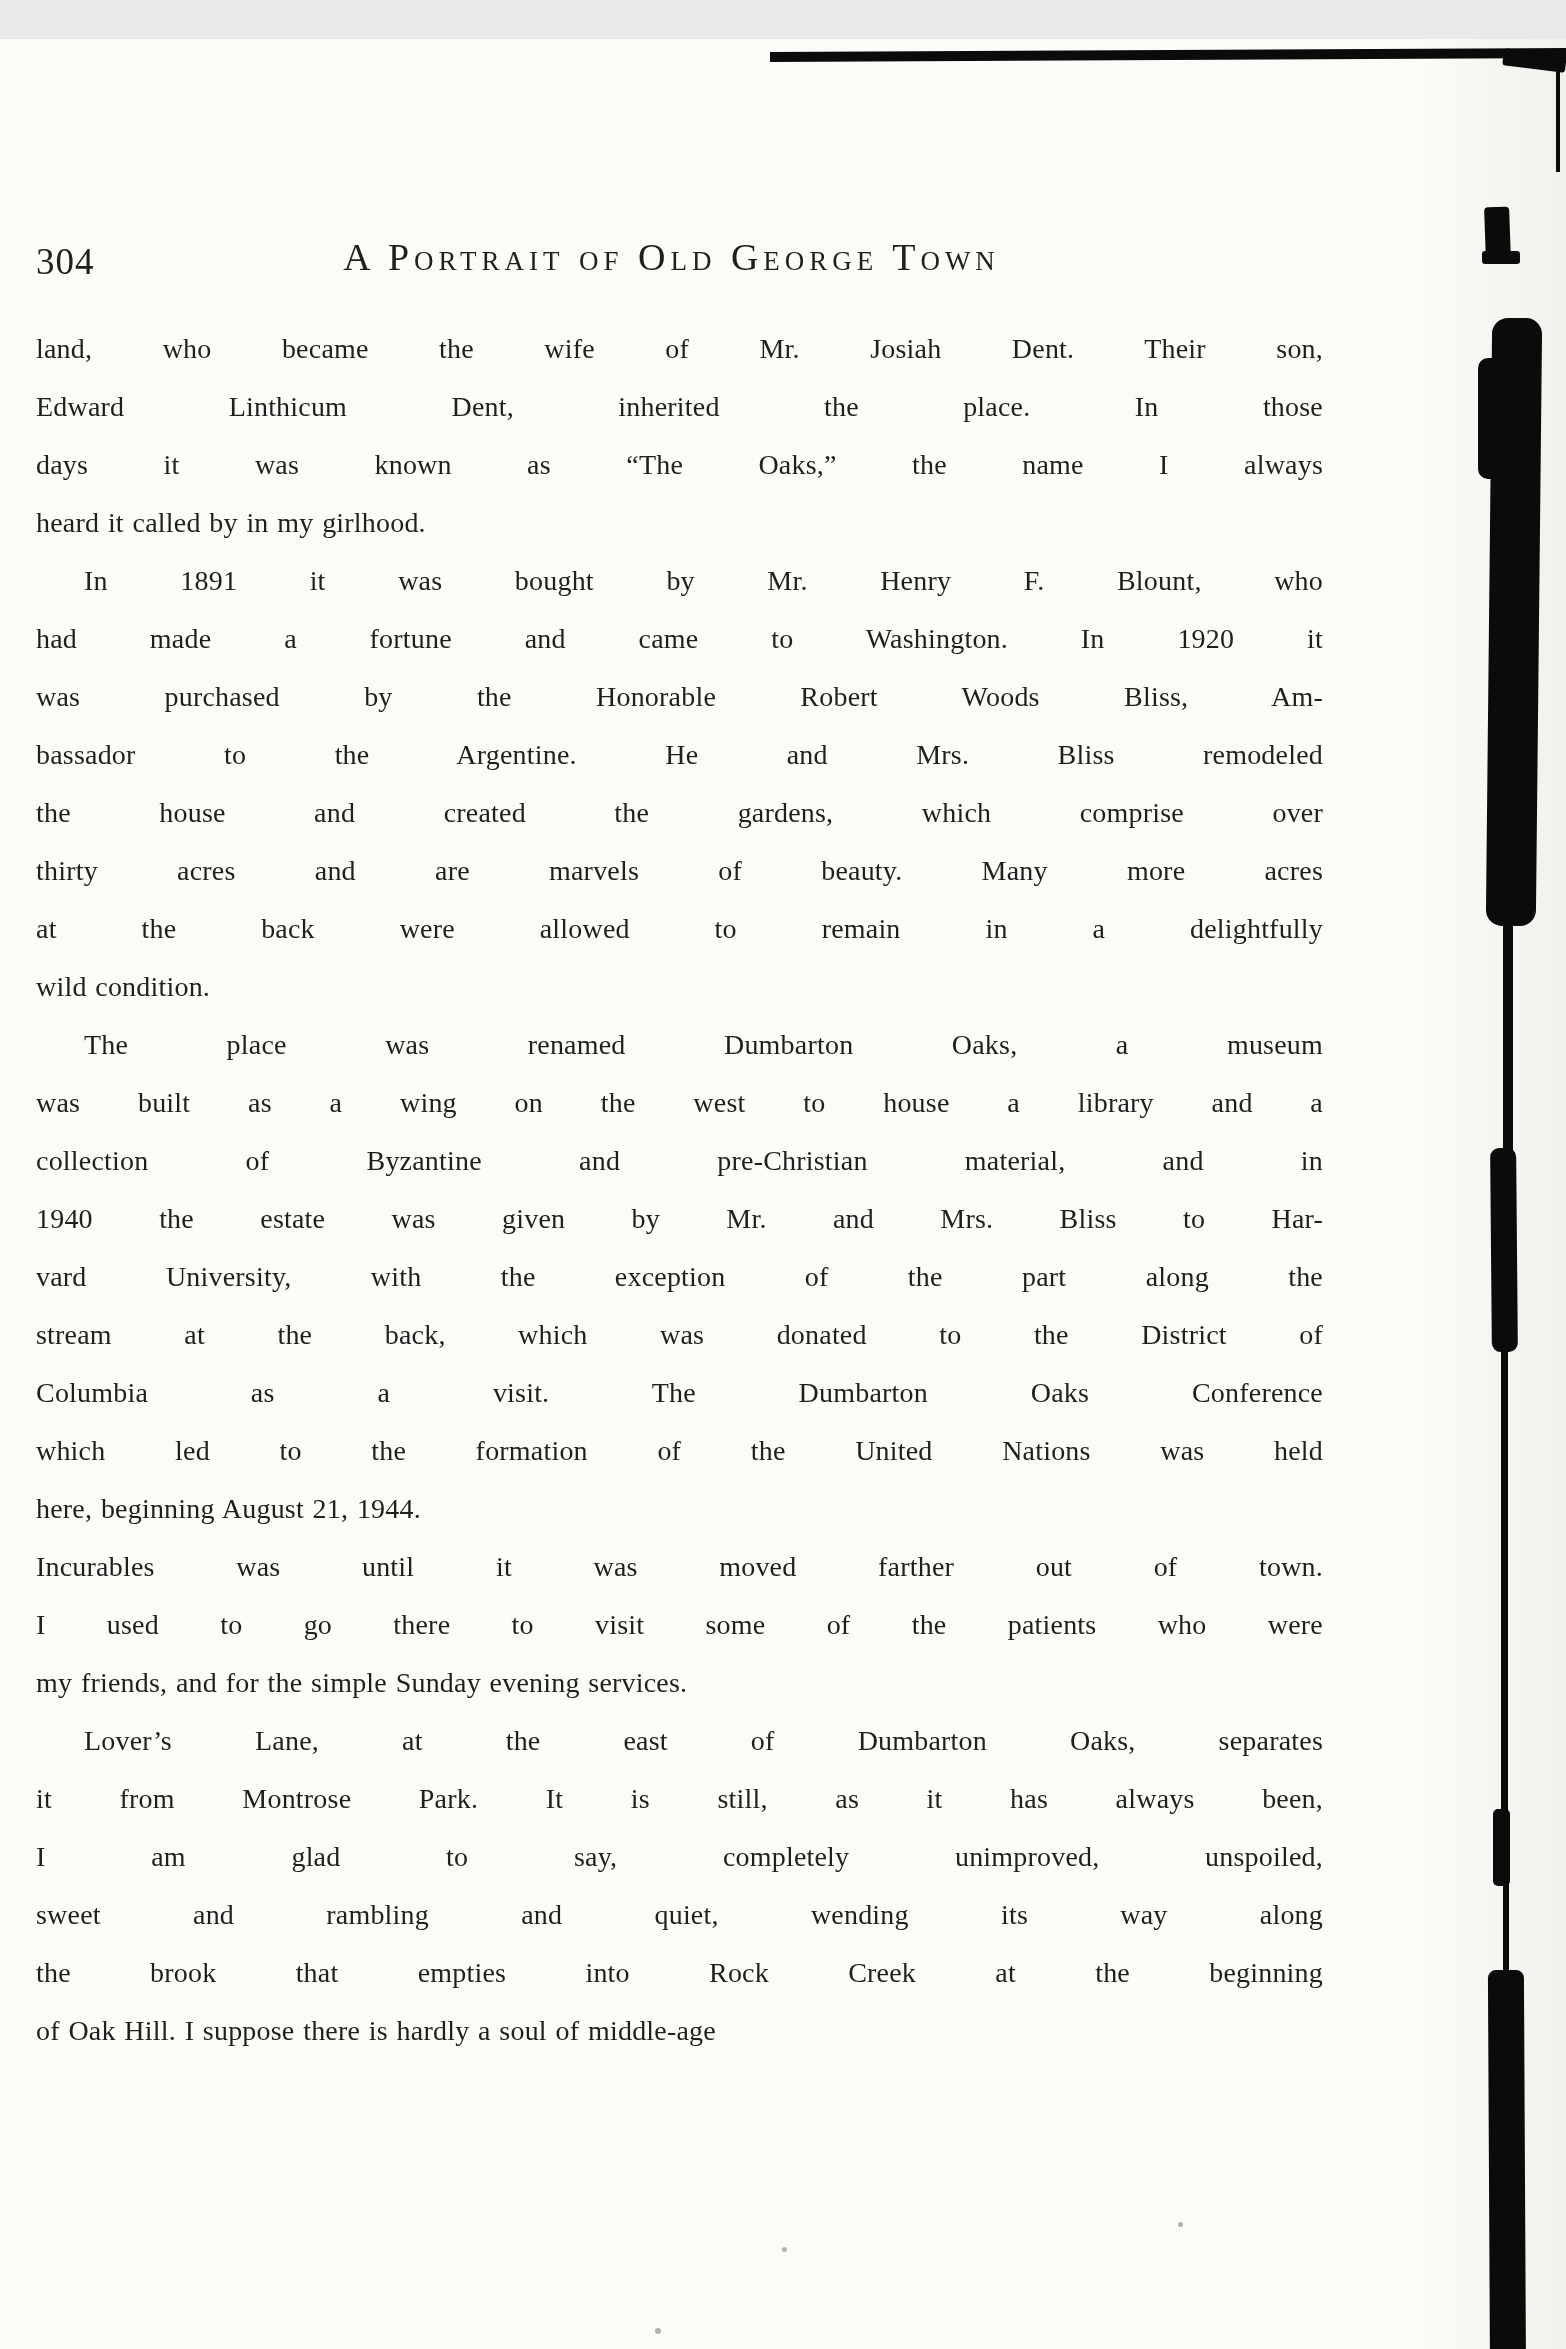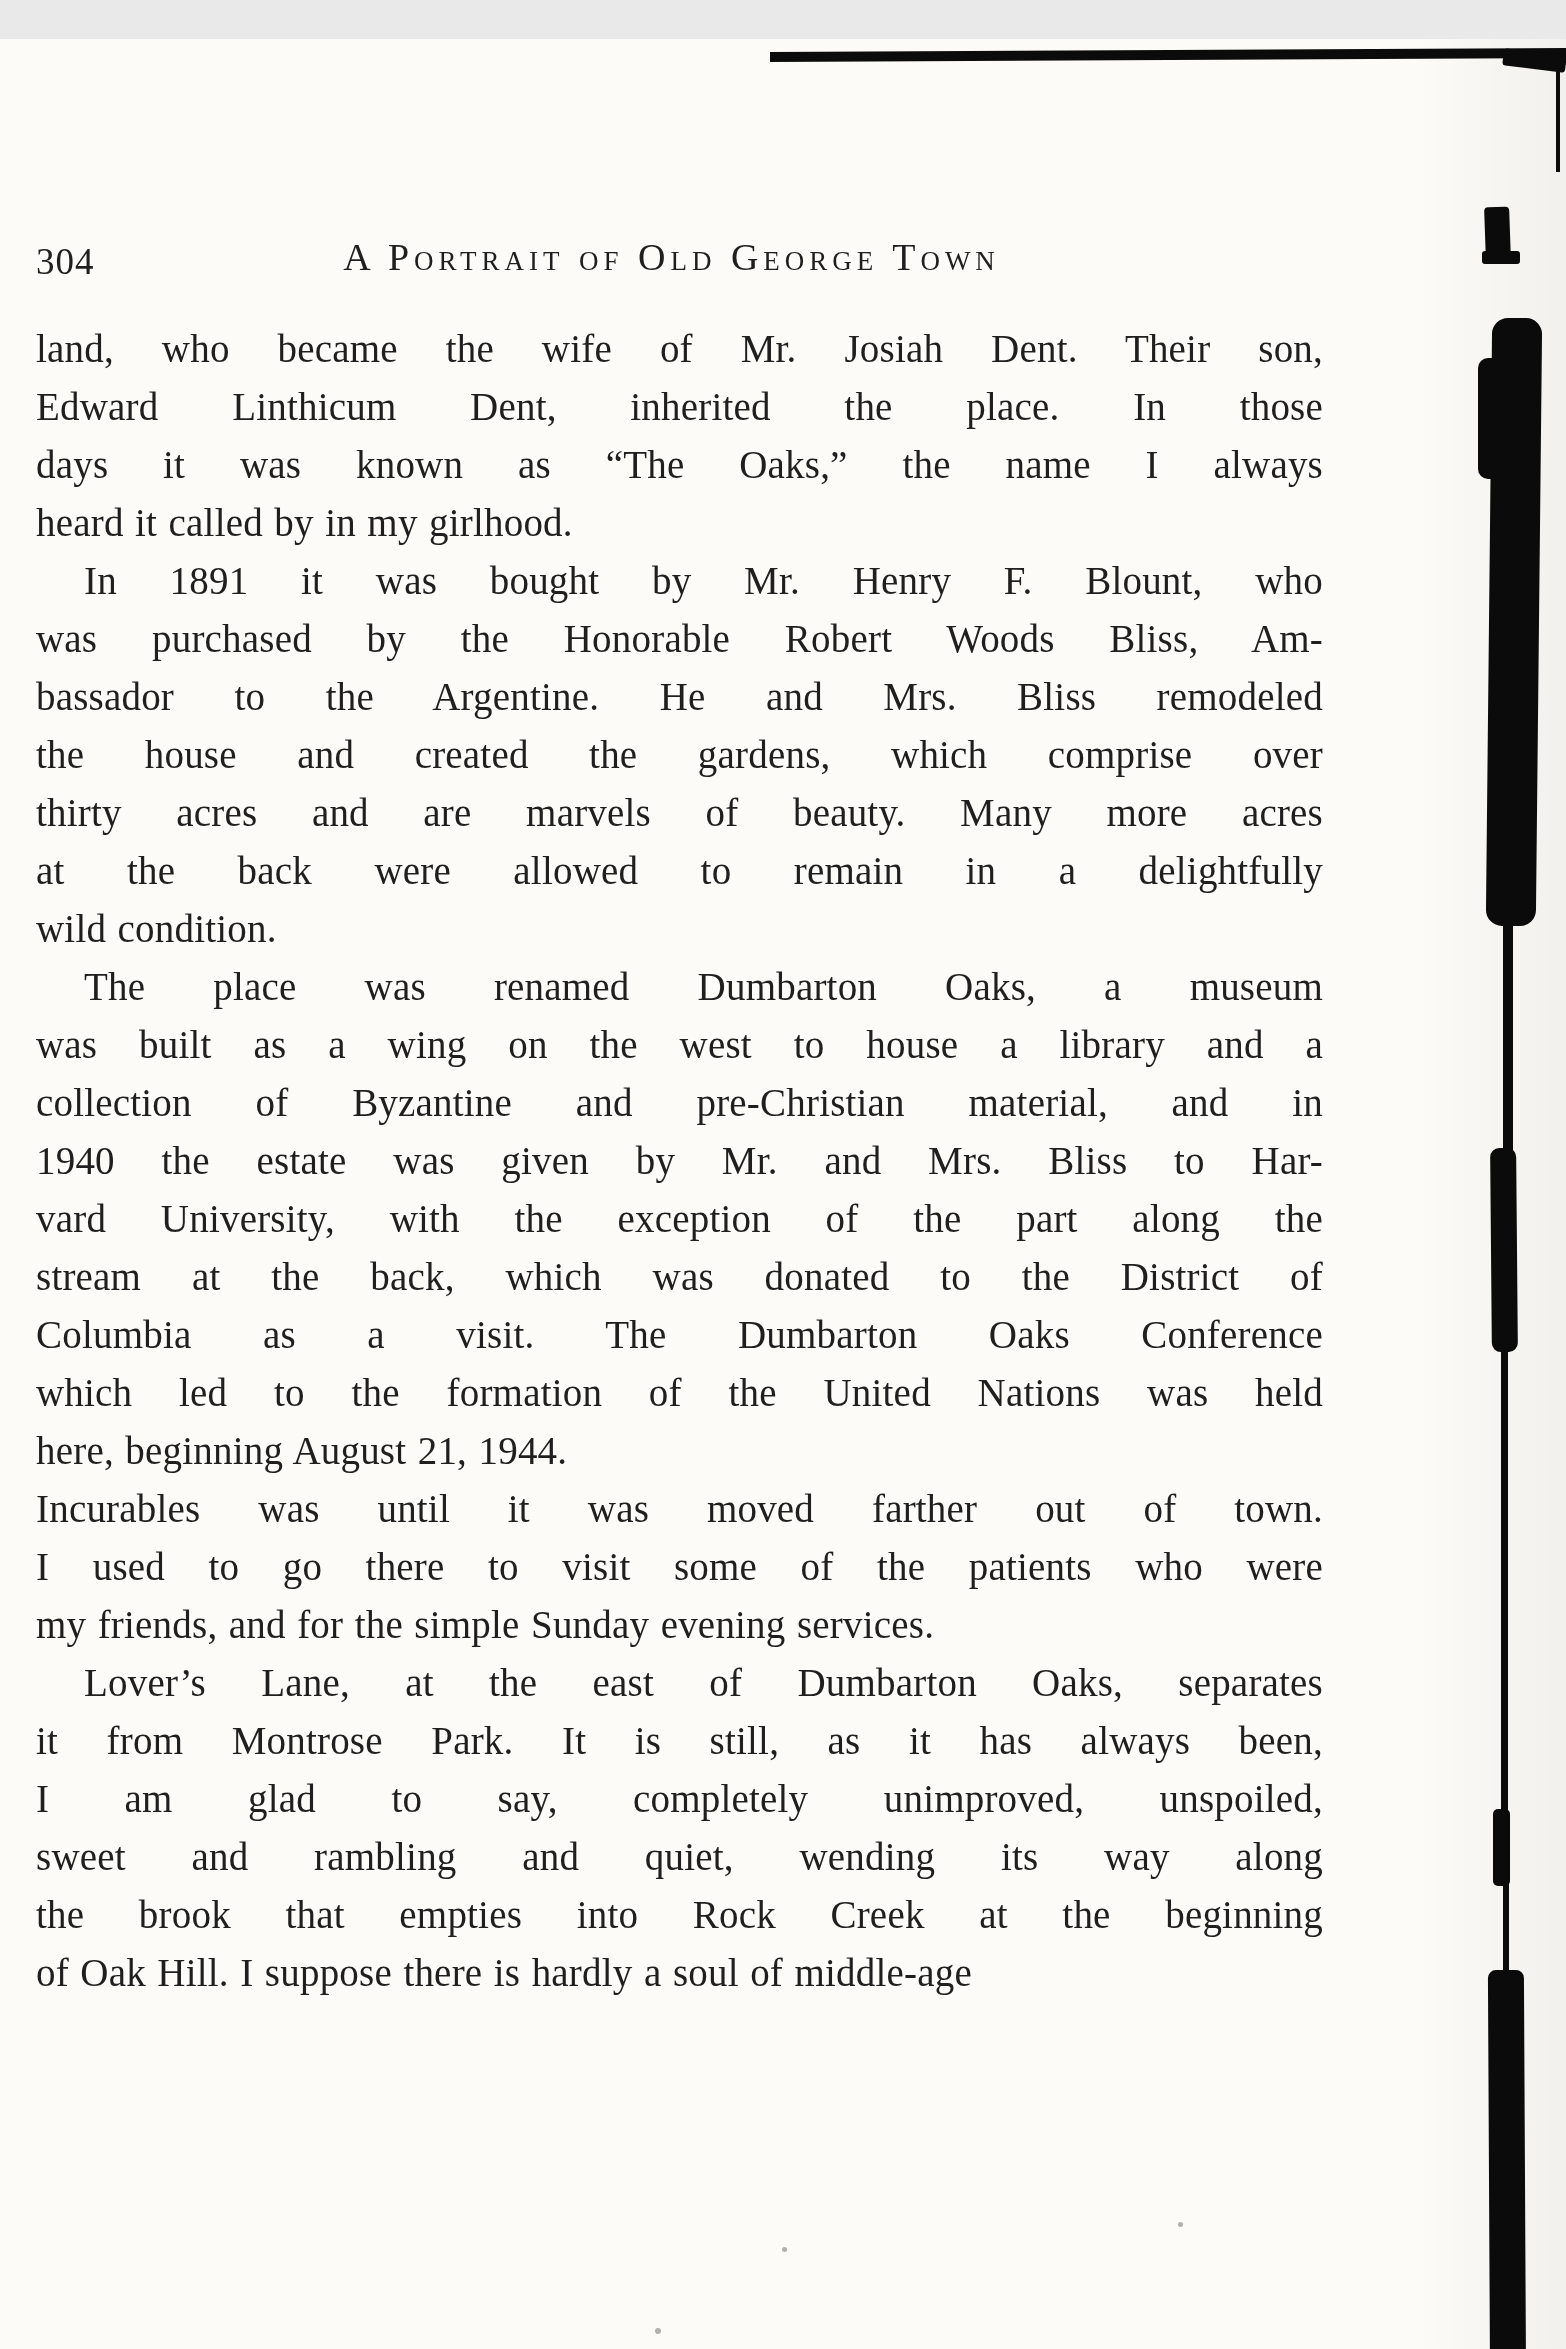--- a/index.html
+++ b/index.html
@@ -48,21 +48,21 @@
     position: absolute;
     left: 0;
     right: 16px;
     top: 0;
     text-align: center;
     font-size: 38px;
     font-variant: small-caps;
     letter-spacing: 5px;
   }
   .body-lines {
-    font-size: 39px;
+    font-size: 28px;
     line-height: 58px;
     letter-spacing: 0.2px;
   }
   .line {
     text-align: justify;
     text-align-last: justify;
     word-spacing: 1.5px;
     white-space: normal;
   }
   .line.last {
@@ -113,20 +113,21 @@
     </div>
     <div class="body-lines" id="body-lines">
         <div class="paragraph">
           <div class="line">land, who became the wife of Mr. Josiah Dent. Their son,</div>
           <div class="line">Edward Linthicum Dent, inherited the place. In those</div>
           <div class="line">days it was known as “The Oaks,” the name I always</div>
           <div class="line last">heard it called by in my girlhood.</div>
         </div>
         <div class="paragraph">
           <div class="line indent">In 1891 it was bought by Mr. Henry F. Blount, who</div>
+          <div class="line">had made a fortune and came to Washington. In 1920 it</div>
           <div class="line">was purchased by the Honorable Robert Woods Bliss, Am-</div>
           <div class="line">bassador to the Argentine. He and Mrs. Bliss remodeled</div>
           <div class="line">the house and created the gardens, which comprise over</div>
           <div class="line">thirty acres and are marvels of beauty. Many more acres</div>
           <div class="line">at the back were allowed to remain in a delightfully</div>
           <div class="line last">wild condition.</div>
         </div>
         <div class="paragraph">
           <div class="line indent">The place was renamed Dumbarton Oaks, a museum</div>
           <div class="line">was built as a wing on the west to house a library and a</div>

